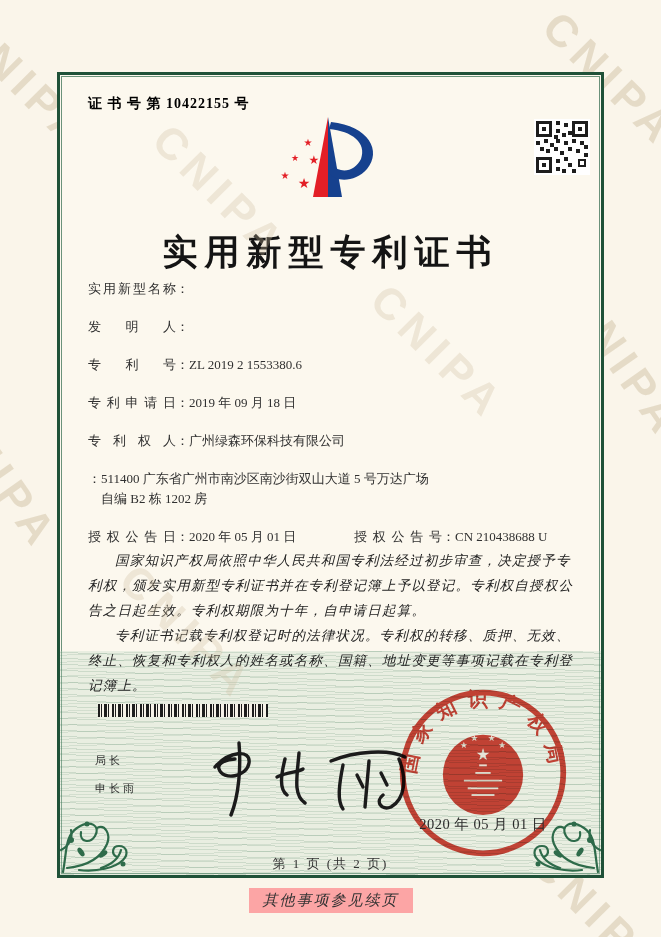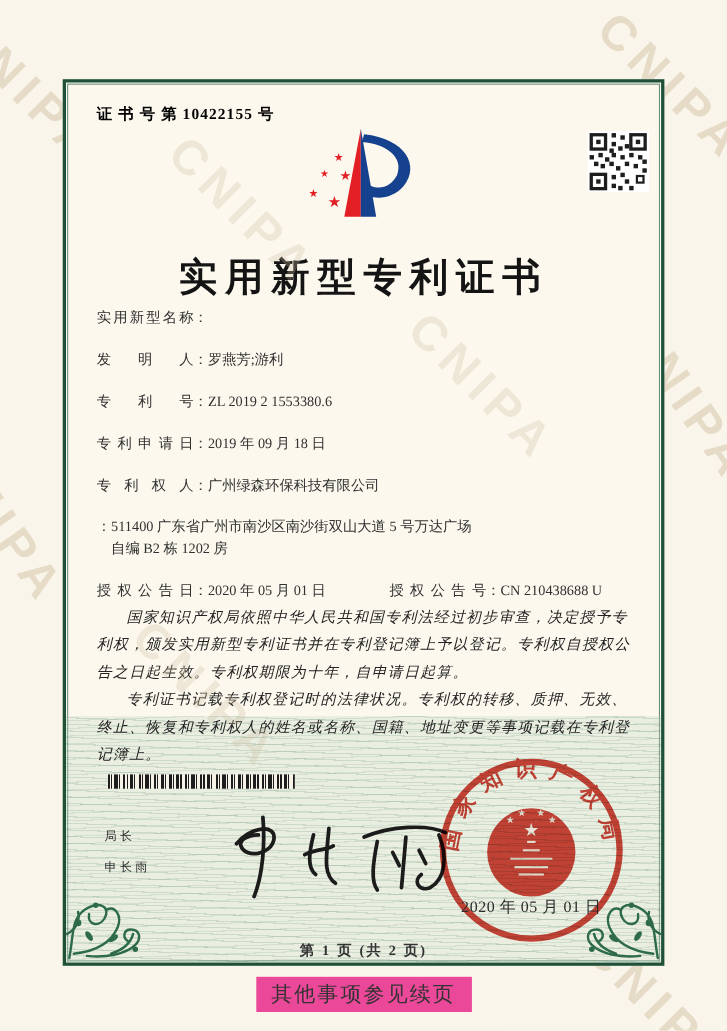--- a/index.html
+++ b/index.html
@@ -68,28 +68,28 @@
     position:absolute;left:35px;font-family:"Liberation Sans","DejaVu Sans",sans-serif;
     font-size:11px;letter-spacing:3px;color:#2a2a2a;
   }
   .signer.t1{top:678px;} .signer.t2{top:706px;}
   .signature{position:absolute;left:133px;top:662px;}
   .seal{position:absolute;left:337px;top:612px;mix-blend-mode:multiply;}
   .seal-date{
     position:absolute;left:337px;top:740px;width:172px;text-align:center;
     font-size:14.5px;letter-spacing:0.5px;color:#2b2b2b;z-index:3;
   }
-  .page-info{position:absolute;left:0;right:0;top:780px;text-align:center;font-size:13px;color:#333;letter-spacing:2px;font-weight:bold;}
+  .page-info{position:absolute;left:0;right:0;top:780px;text-align:center;font-size:13px;color:#333;letter-spacing:2px;}
   .ornament{position:absolute;bottom:-4px;z-index:2;}
   .ornament.left{left:-3px;}
   .ornament.right{right:-3px;transform:scaleX(-1);}
   .footer-note{position:absolute;left:0;right:0;top:888px;text-align:center;z-index:2;}
   .footer-note span{
-    display:inline-block;background:#ec4899;padding:3px 14px;
-    font-size:19px;letter-spacing:2px;color:#333;
+    display:inline-block;background:#fca5a5;padding:3px 14px;
+    font-size:15px;font-style:italic;letter-spacing:2px;color:#333;
   }
 </style>
 </head>
 <body>
 
 <div class="wm" style="left:-18px;top:6px;">CNIPA</div>
 <div class="wm" style="left:568px;top:2px;">CNIPA</div>
 <div class="wm steep" style="left:596px;top:280px;">CNIPA</div>
 <div class="wm steep" style="left:-28px;top:392px;">CNIPA</div>
 <div class="wm" style="left:556px;top:838px;">CNIPA</div>
@@ -172,21 +172,20 @@
   </div>
 
   <div class="fields">
     <div class="frow">
       <span class="flabel">实用新型名称</span>
         <span class="fcolon">：</span>
     </div>
     <div class="frow">
       <span class="flabel">发明人</span>
         <span class="fcolon">：</span>
-      <span class="fvalue">罗燕芳;游利</span>
     </div>
     <div class="frow">
       <span class="flabel">专利号</span>
         <span class="fcolon">：</span>
       <span class="fvalue">ZL 2019 2 1553380.6</span>
     </div>
     <div class="frow">
       <span class="flabel">专利申请日</span>
         <span class="fcolon">：</span>
       <span class="fvalue">2019 年 09 月 18 日</span>

